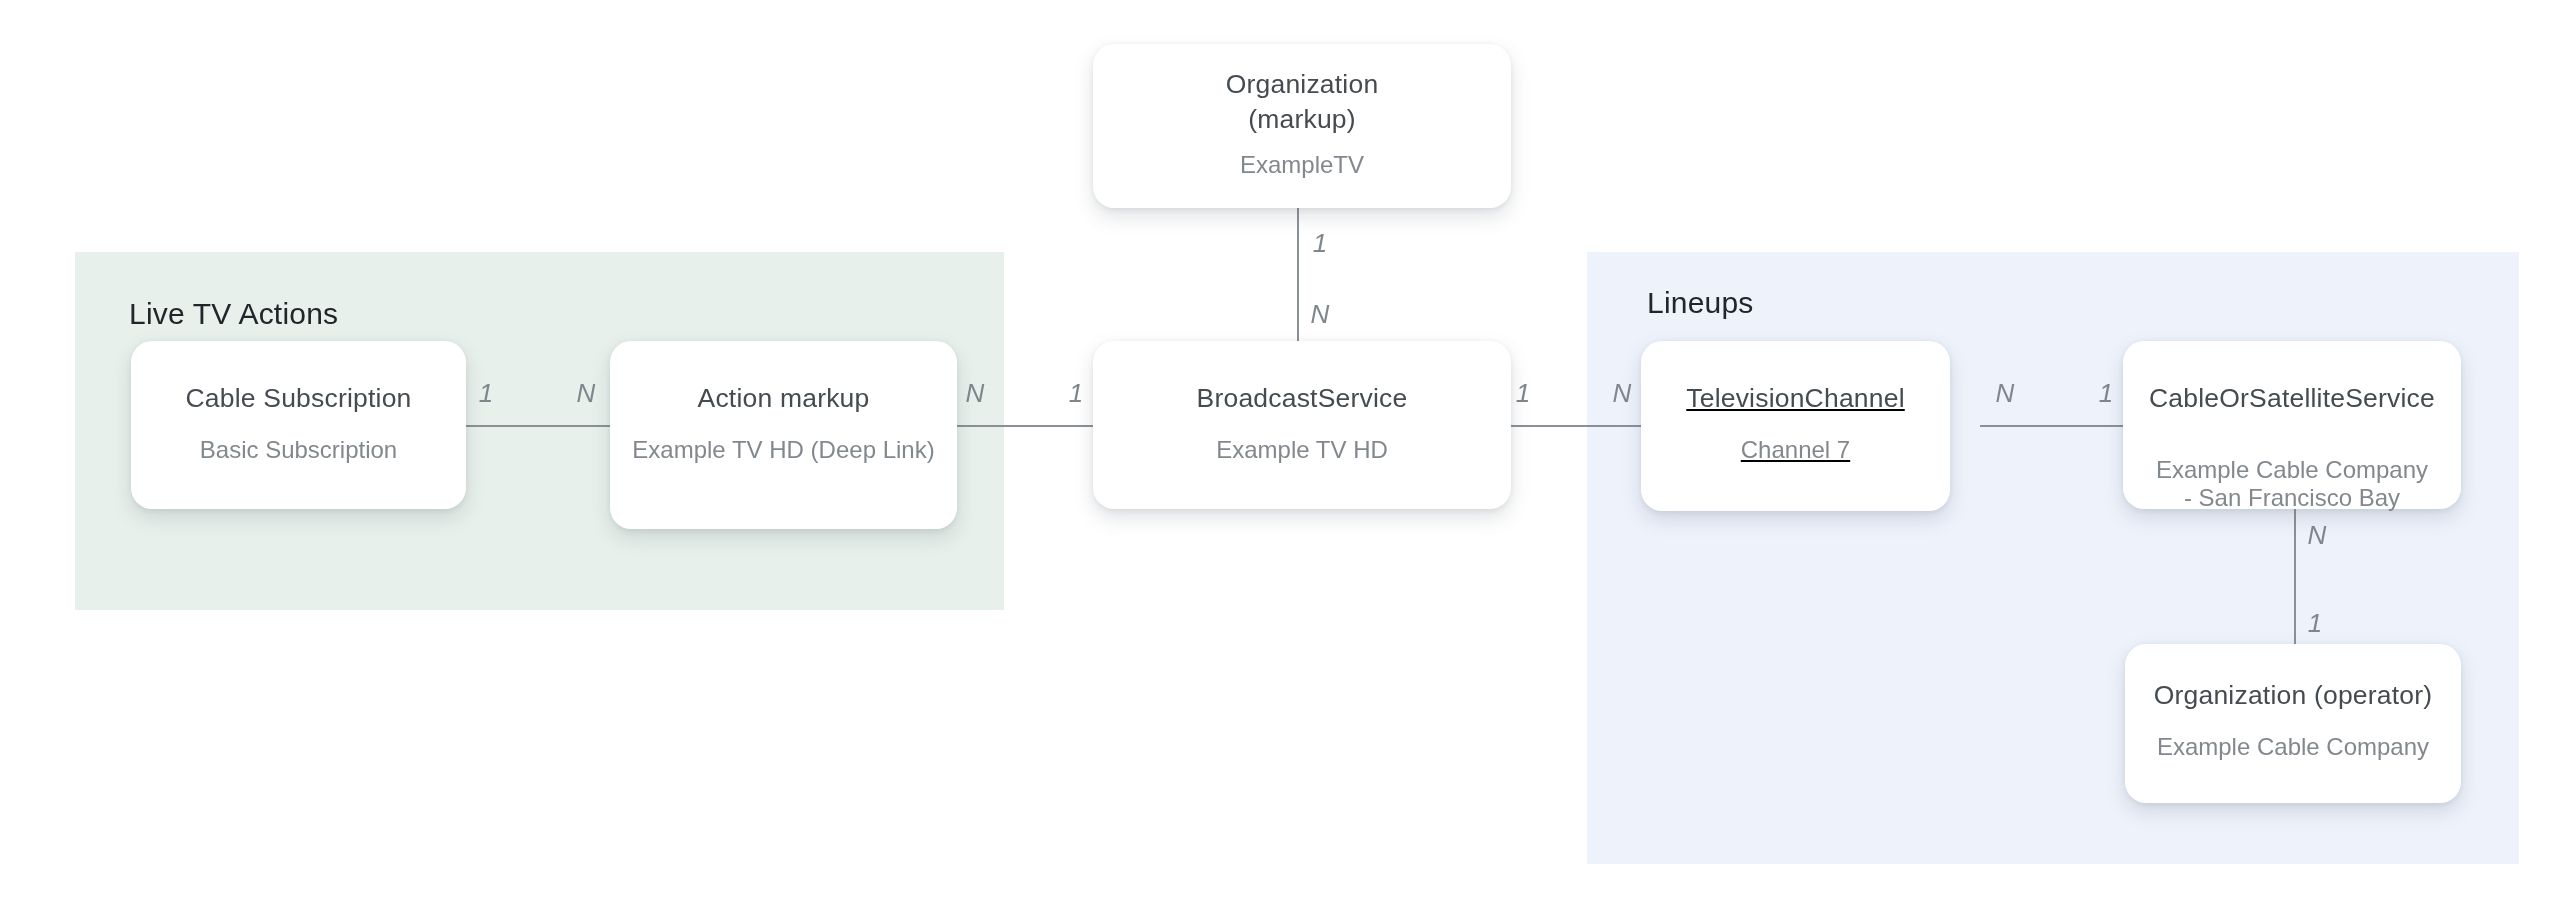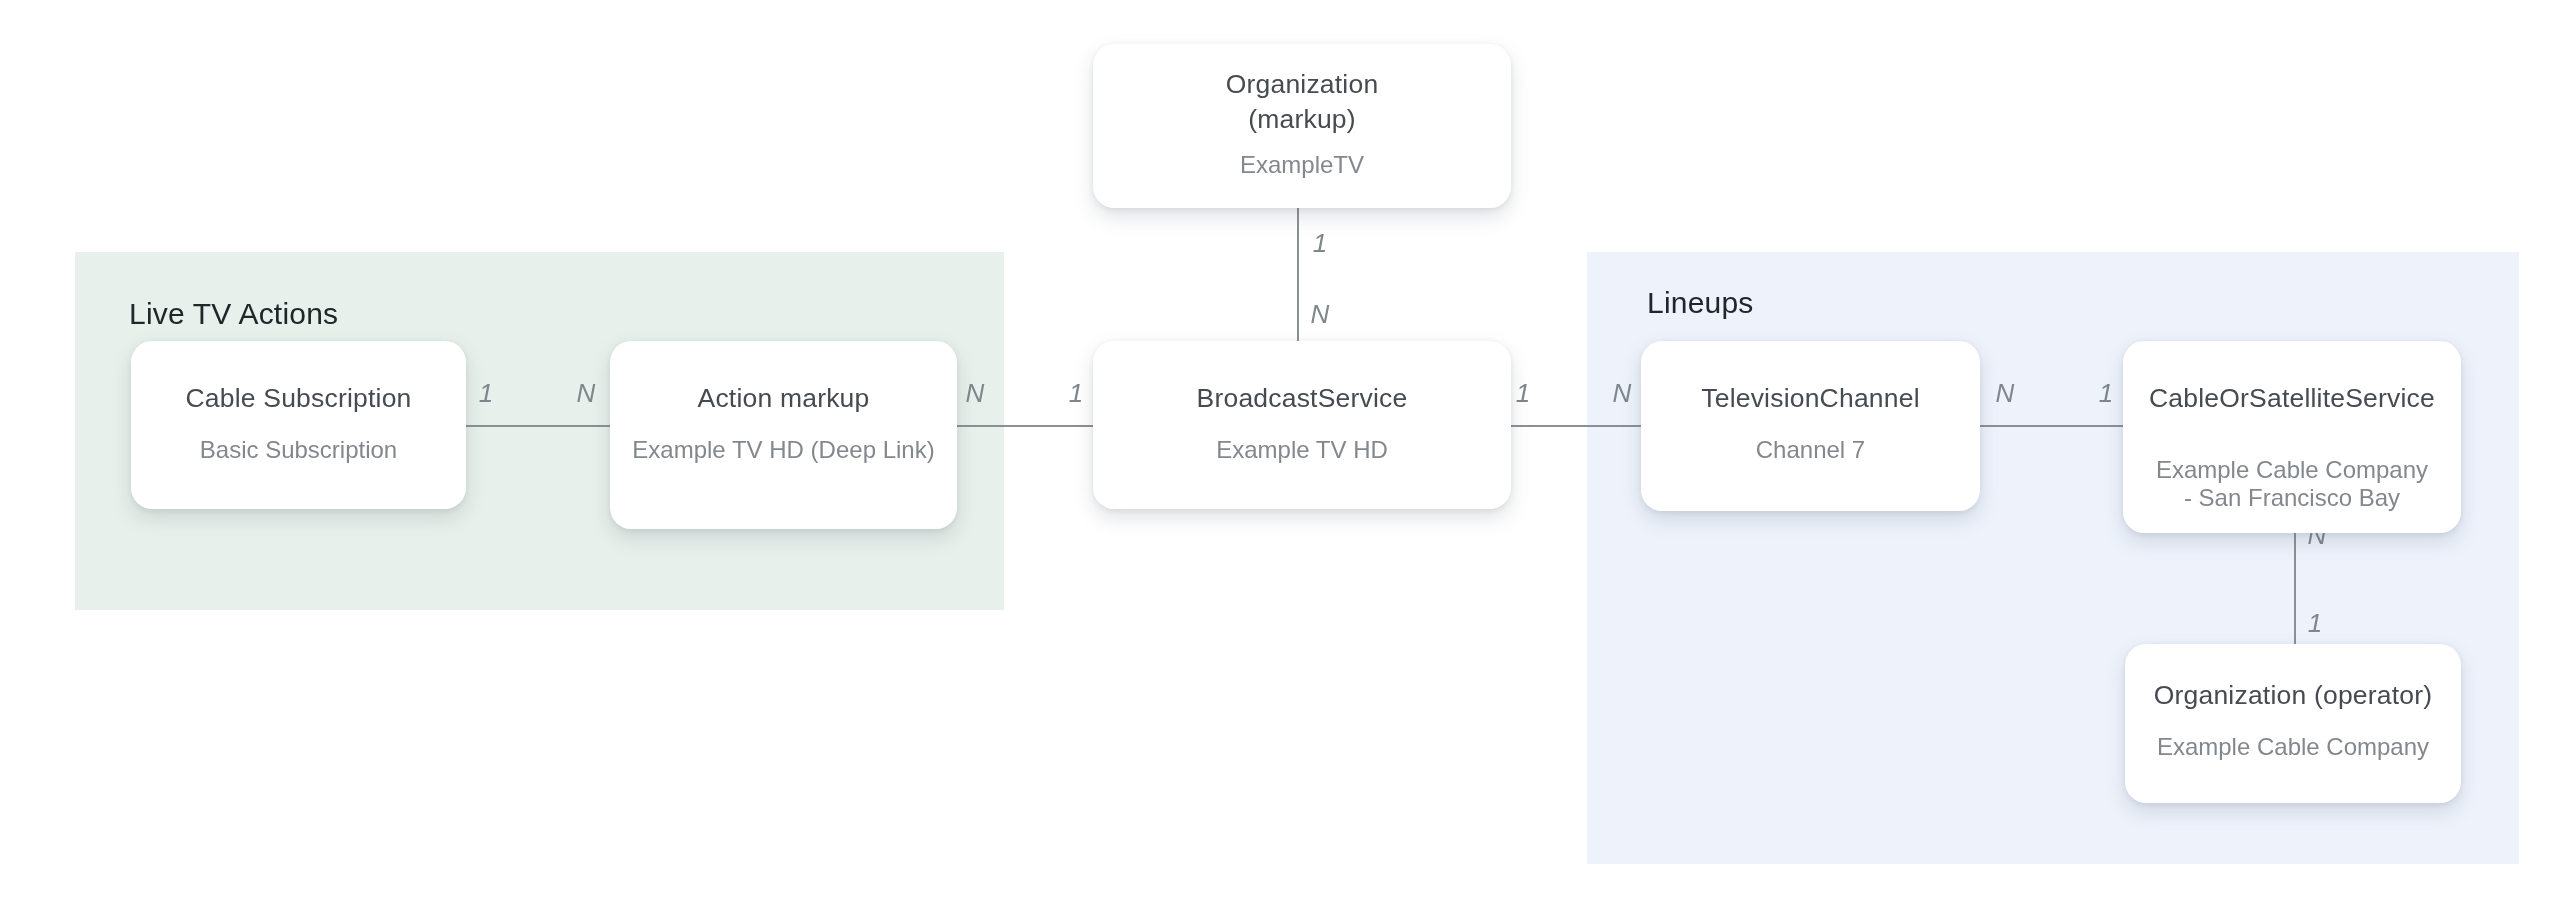--- a/index.html
+++ b/index.html
@@ -93,22 +93,22 @@
   .node-subtitle{
     font-size:24px;
     line-height:28px;
     color:var(--node_subtitle);
   }
   #node-org-network{left:1093px;top:44px;width:418px;height:164px;padding-top:23px;row-gap:14px;}
   #node-org-network .node-title{max-width:221px;}
   #node-media-subscription{left:131px;top:341px;width:335px;height:168px;}
   #node-action-markup{left:610px;top:341px;width:347px;height:188px;}
   #node-broadcast-service{left:1093px;top:341px;width:418px;height:168px;}
-  #node-television-channel{left:1641px;top:341px;width:339px;height:170px;}
-  #node-cable-or-satellite-service{left:2123px;top:341px;width:338px;height:192px;}
+  #node-television-channel{left:1641px;top:341px;width:309px;height:170px;text-decoration:underline;}
+  #node-cable-or-satellite-service{left:2123px;top:341px;width:338px;height:168px;}
   #node-cable-or-satellite-service .node-subtitle{max-width:279px;margin-top:20px;}
   #node-org-operator{left:2125px;top:644px;width:336px;height:159px;padding-top:34px;text-align:right;}
 
   
   #lbl-ms-am-left{left:486px;top:380px;}
   #lbl-ms-am-right{left:586px;top:380px;}
   #lbl-am-bs-left{left:975px;top:380px;}
   #lbl-am-bs-right{left:1076px;top:380px;}
   #lbl-bs-tc-left{left:1523px;top:380px;}
   #lbl-bs-tc-right{left:1622px;top:380px;}

